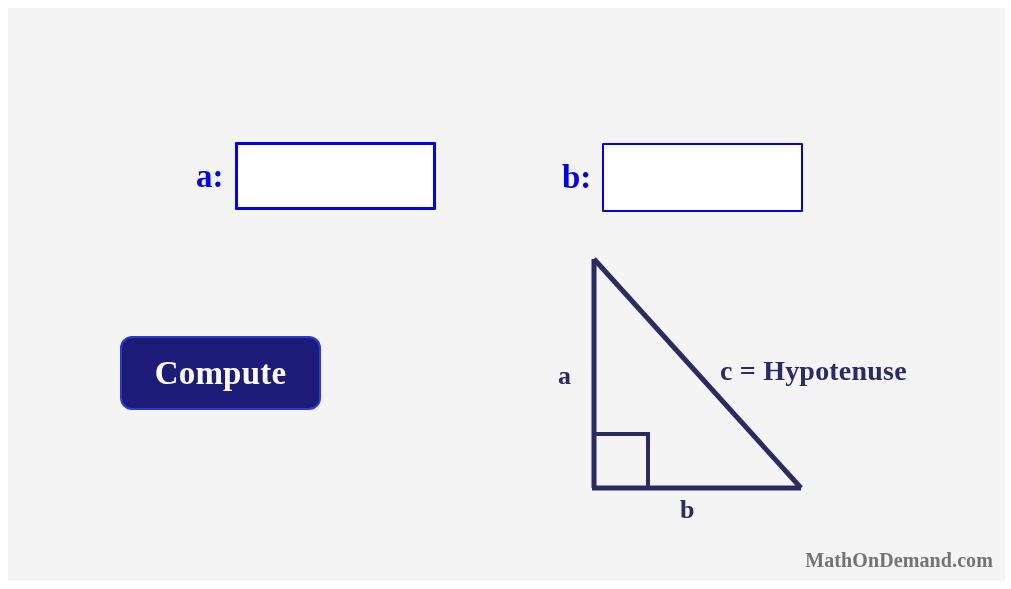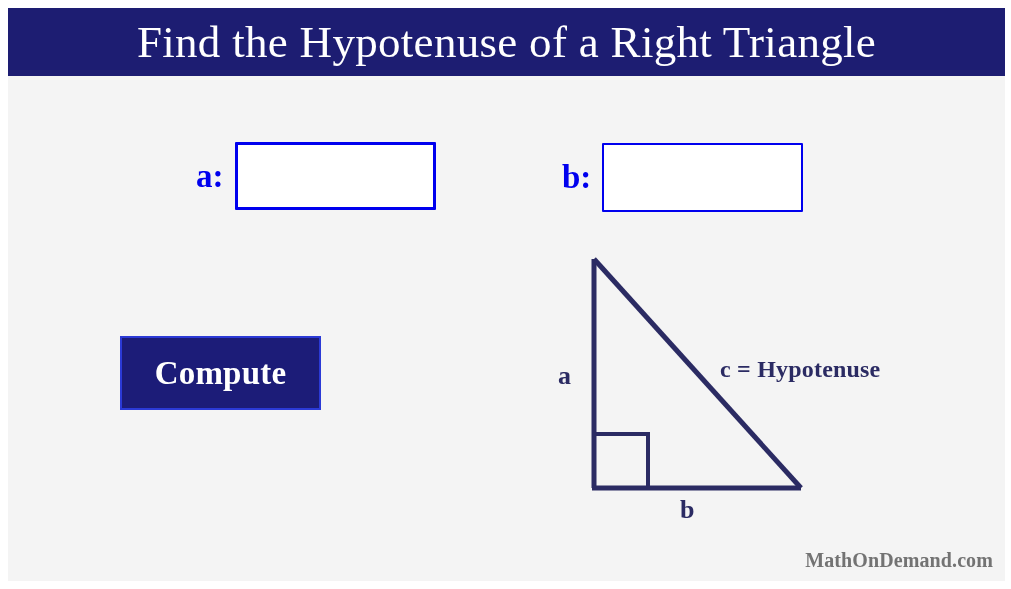--- a/index.html
+++ b/index.html
@@ -93,21 +93,21 @@
   
   .compute-button {
     position: absolute;
     left: 120px;
     top: 336px;
     width: 201px;
     height: 74px;
     box-sizing: border-box;
     background: #1c1c78;
     border: 2px solid #2b3ad6;
-    border-radius: 0;
+    border-radius: 12px;
     color: #ffffff;
     font-family: "Liberation Serif", serif;
     font-size: 33px;
     font-weight: 700;
     letter-spacing: 0.2px;
     cursor: pointer;
     padding: 0;
   }
 
   
@@ -124,21 +124,21 @@
     position: absolute;
     color: #2b2b63;
     font-family: "Liberation Serif", serif;
     font-weight: 700;
     line-height: 1;
     user-select: none;
     white-space: nowrap;
   }
   .label-a { left: 33px; top: 118px; font-size: 26px; }
   .label-b { left: 155px; top: 252px; font-size: 26px; }
-  .label-c { left: 195px; top: 112px; font-size: 24px; letter-spacing: 0.2px; }
+  .label-c { left: 195px; top: 112px; font-size: 28px; letter-spacing: 0.2px; }
 
   
   .watermark {
     position: absolute;
     right: 18px;
     bottom: 17px;
     color: #737373;
     font-family: "Liberation Serif", serif;
     font-size: 20px;
     font-weight: 700;
@@ -147,23 +147,20 @@
     user-select: none;
   }
 </style>
 </head>
 <body>
 
 <div id="app">
 
   <div class="page-surface"></div>
 
-  <div class="title-banner">
-    <div class="title-text">Find the Hypotenuse of a Right Triangle</div>
-  </div>
 
   <div class="field-group group-a">
     <span class="field-label">a:</span>
     <input class="field-input" type="text" value="" style="">
   </div>
 
   <div class="field-group group-b">
     <span class="field-label">b:</span>
     <input class="field-input" type="text" value="" style="">
   </div>

